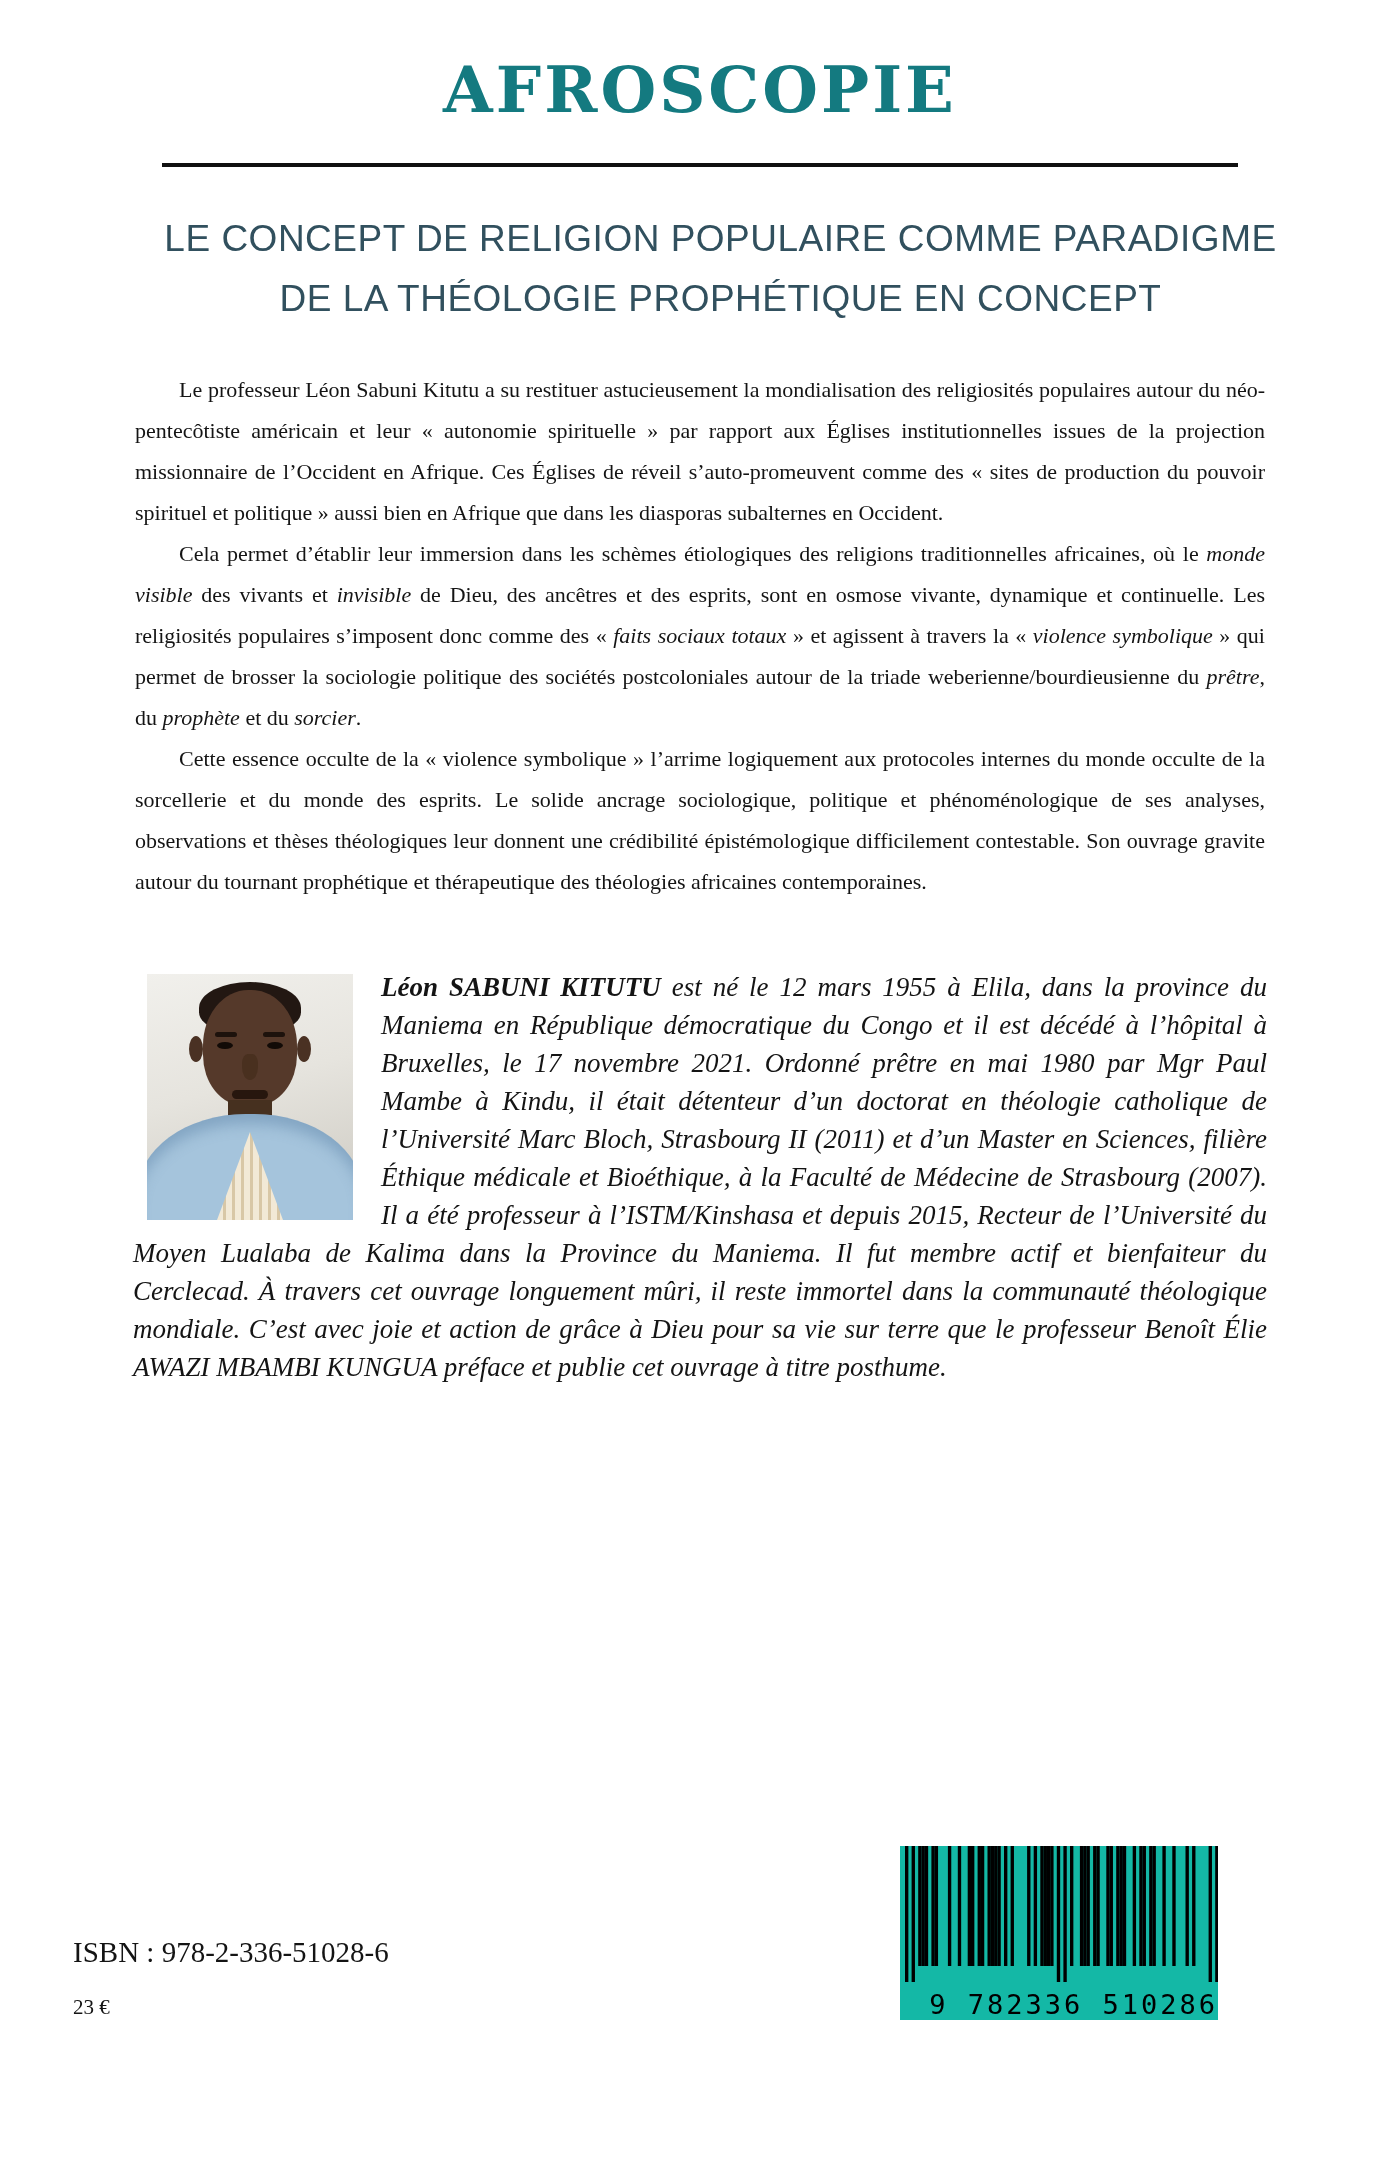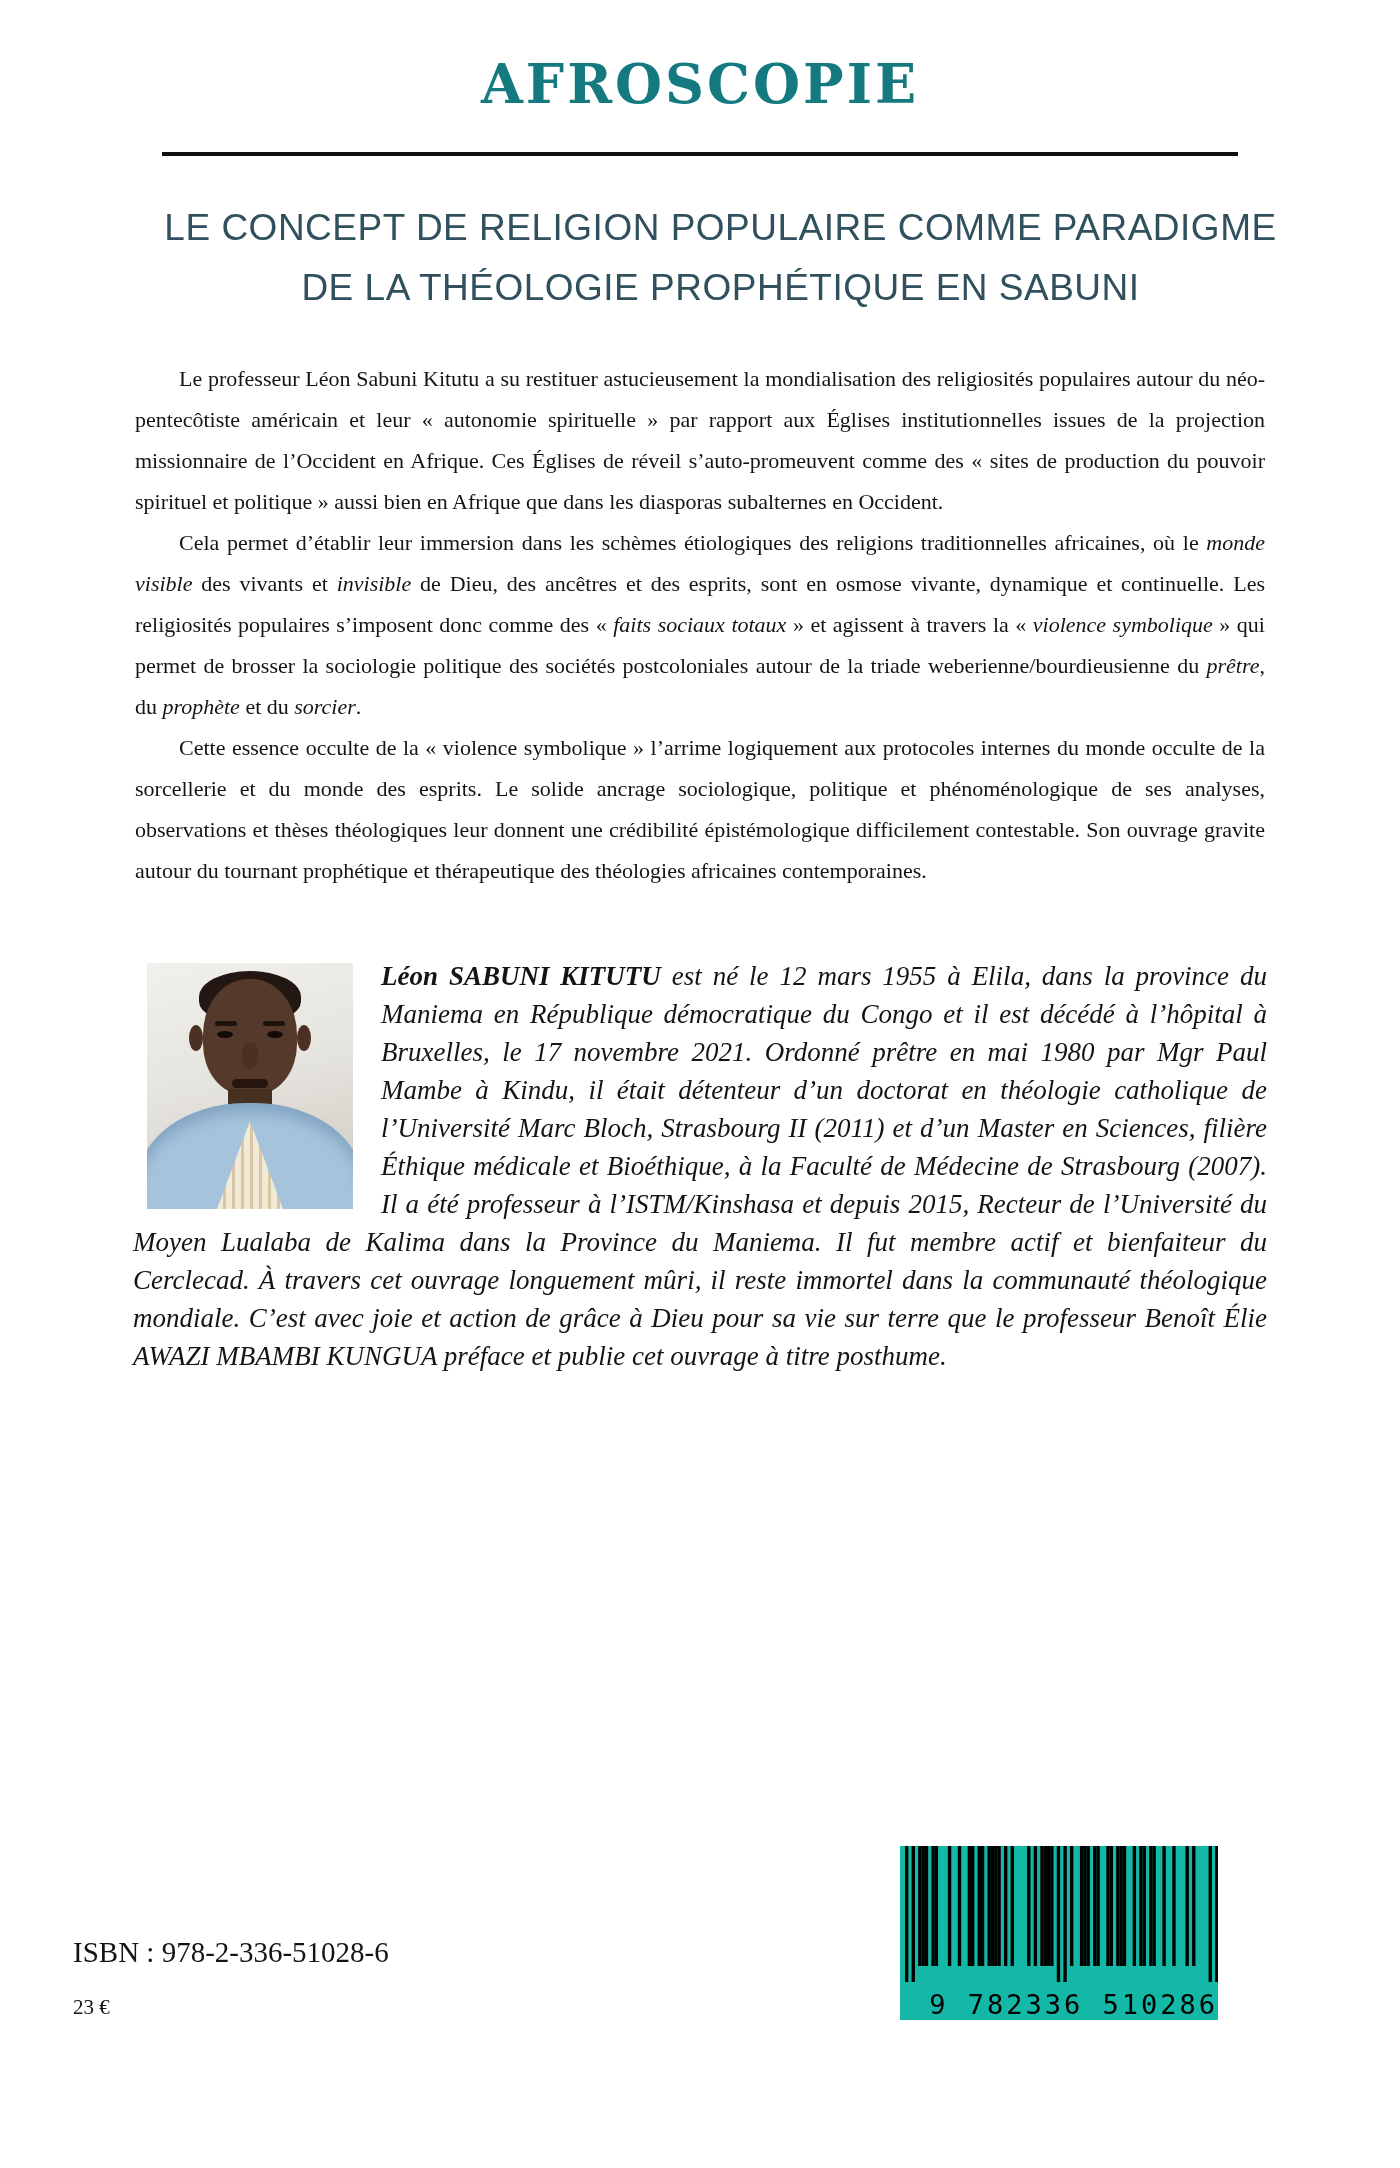--- a/index.html
+++ b/index.html
@@ -6,21 +6,21 @@
   .page{
     width:1400px;height:2168px;margin:0 auto;background:#ffffff;
     position:relative;display:flex;flex-direction:column;
     font-family:"Liberation Serif", serif;color:#141414;
     box-sizing:border-box;overflow:hidden;
   }
   
   .masthead{
     margin-top:52px;text-align:center;
     font-family:"DejaVu Serif", serif;font-weight:700;
-    font-size:54px;letter-spacing:3px;color:var(--masthead_teal,#147a80);
+    font-size:64px;letter-spacing:3px;color:var(--masthead_teal,#147a80);
   }
   .rule{width:1076px;height:4px;background:#101010;margin:36px auto 0;}
   
   .heading{
     margin-top:42px;text-align:center;
     font-family:"Liberation Sans", sans-serif;font-weight:400;
     font-size:37px;line-height:60px;letter-spacing:0.5px;
     color:var(--heading_slate,#31505e);
     padding-left:41px;
   }
@@ -82,21 +82,21 @@
 <body>
 
 <div class="page">
 
   <div class="masthead">AFROSCOPIE</div>
 
   <div class="rule"></div>
 
   <div class="heading">
     <div>LE CONCEPT DE RELIGION POPULAIRE COMME PARADIGME</div>
-    <div>DE LA THÉOLOGIE PROPHÉTIQUE EN SABUNI</div>
+    <div>DE LA THÉOLOGIE PROPHÉTIQUE EN CONCEPT</div>
   </div>
 
   <div class="synopsis">
     <p><span>Le professeur Léon Sabuni Kitutu a su restituer astucieusement la mondialisation des religiosités populaires autour du néo-pentecôtiste américain et leur « autonomie spirituelle » par rapport aux Églises institutionnelles issues de la projection missionnaire de l’Occident en Afrique. Ces Églises de réveil s’auto-promeuvent comme des « sites de production du pouvoir spirituel et politique » aussi bien en Afrique que dans les diasporas subalternes en Occident.</span></p>
     <p><span>Cela permet d’établir leur immersion dans les schèmes étiologiques des religions traditionnelles africaines, où le </span><span style="font-style: italic;">monde visible</span><span> des vivants et </span><span style="font-style: italic;">invisible</span><span> de Dieu, des ancêtres et des esprits, sont en osmose vivante, dynamique et continuelle. Les religiosités populaires s’imposent donc comme des « </span><span style="font-style: italic;">faits sociaux totaux</span><span> » et agissent à travers la « </span><span style="font-style: italic;">violence symbolique</span><span> » qui permet de brosser la sociologie politique des sociétés postcoloniales autour de la triade weberienne/bourdieusienne du </span><span style="font-style: italic;">prêtre</span><span>, du </span><span style="font-style: italic;">prophète</span><span> et du </span><span style="font-style: italic;">sorcier</span><span>.</span></p>
     <p><span>Cette essence occulte de la « violence symbolique » l’arrime logiquement aux protocoles internes du monde occulte de la sorcellerie et du monde des esprits. Le solide ancrage sociologique, politique et phénoménologique de ses analyses, observations et thèses théologiques leur donnent une crédibilité épistémologique difficilement contestable. Son ouvrage gravite autour du tournant prophétique et thérapeutique des théologies africaines contemporaines.</span></p>
   </div>
 
   <div class="bio">
     <div class="photo">

